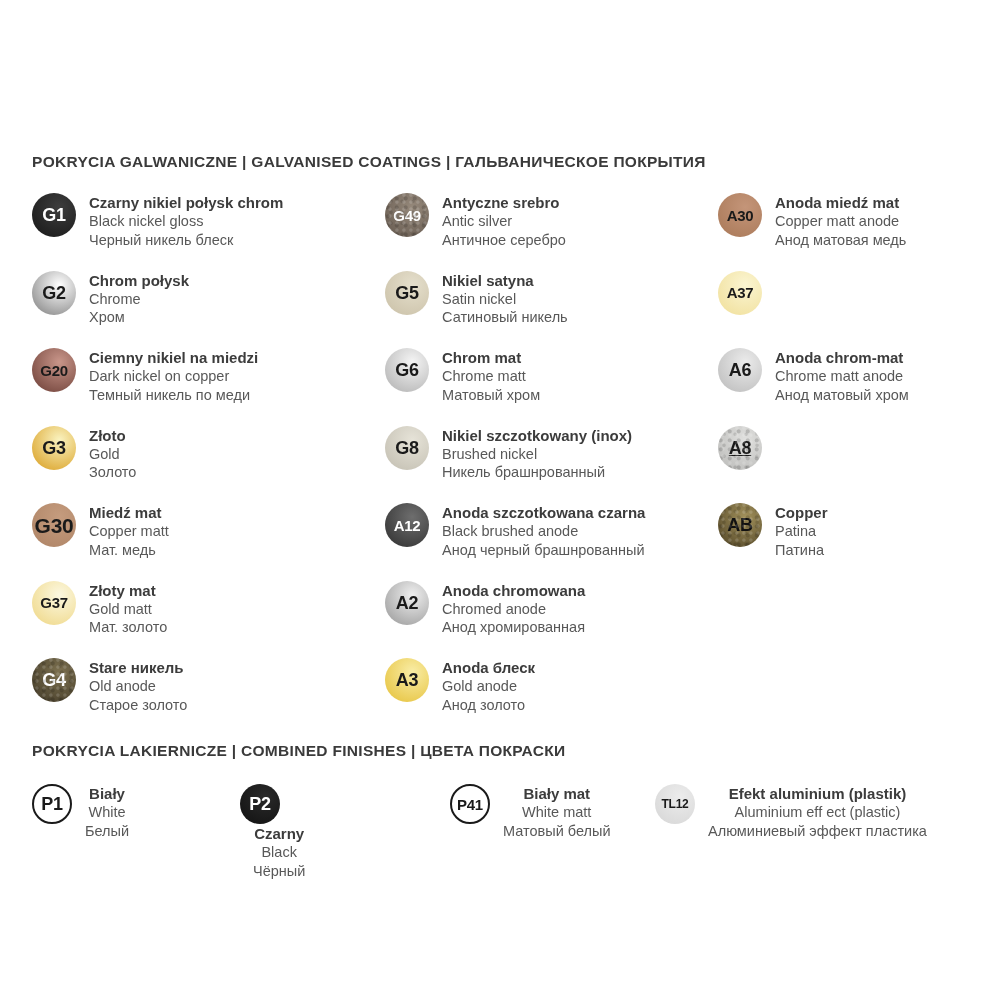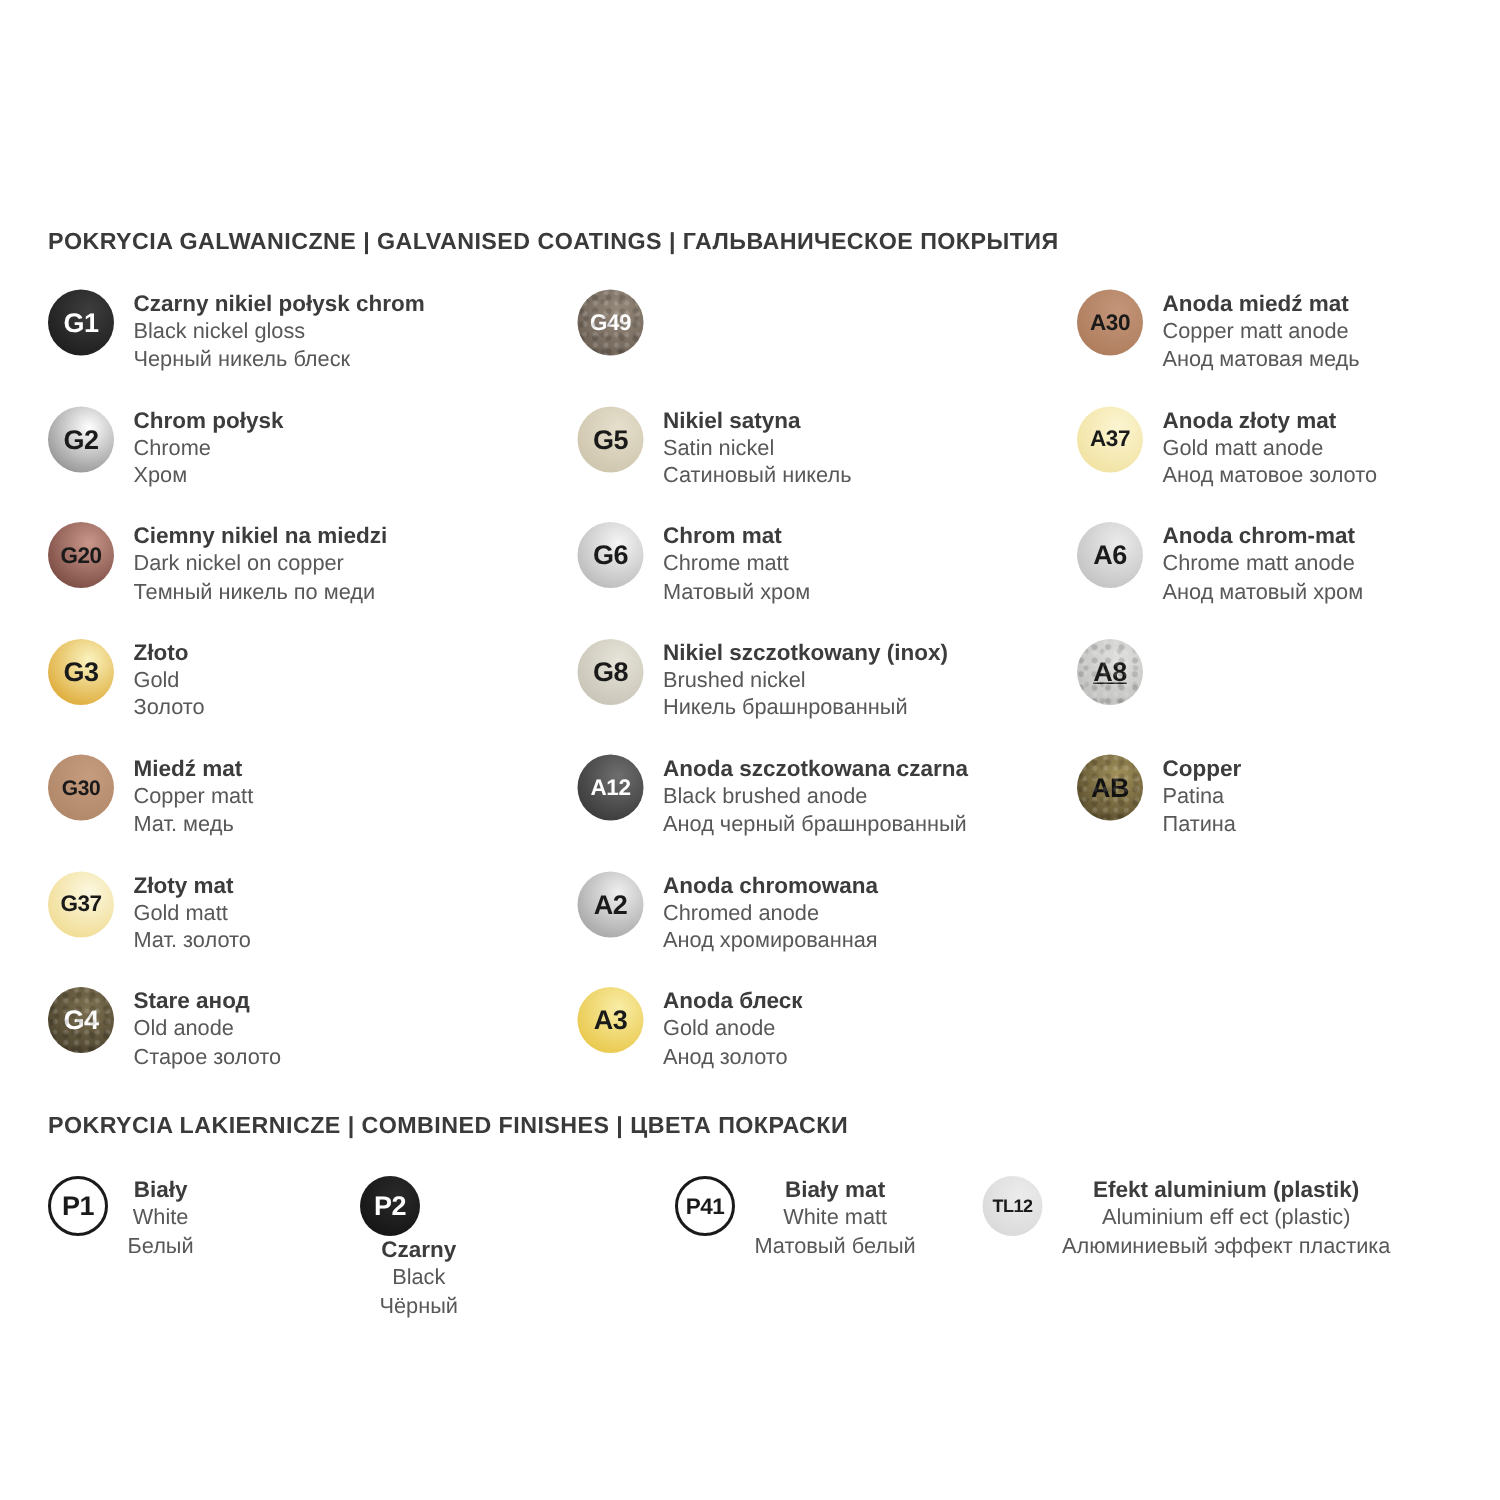--- a/index.html
+++ b/index.html
@@ -88,21 +88,21 @@
           <span class="code" style="color: rgb(26, 26, 26); font-size: 18px;">G3</span>
         </div>
         <div class="txt">
           <div class="t1">Złoto</div>
           <div class="t2">Gold</div>
           <div class="t2">Золото</div>
         </div>
       </div>
       <div class="item">
         <div class="swatch" style="height: 44px; width: 44px; background: radial-gradient(circle at 62% 32%, rgb(197, 156, 126) 0%, rgb(178, 136, 106) 78%);">
-          <span class="code" style="color: rgb(26, 26, 26); font-size: 14px;">G30</span>
+          <span class="code" style="color: rgb(26, 26, 26); font-size: 21px;">G30</span>
         </div>
         <div class="txt">
           <div class="t1">Miedź mat</div>
           <div class="t2">Copper matt</div>
           <div class="t2">Мат. медь</div>
         </div>
       </div>
       <div class="item">
         <div class="swatch" style="height: 44px; width: 44px; background: radial-gradient(circle at 62% 32%, rgb(252, 248, 224) 0%, rgb(241, 221, 150) 78%);">
           <span class="code" style="color: rgb(26, 26, 26); font-size: 15px;">G37</span>
@@ -111,30 +111,35 @@
           <div class="t1">Złoty mat</div>
           <div class="t2">Gold matt</div>
           <div class="t2">Мат. золото</div>
         </div>
       </div>
       <div class="item">
         <div class="swatch tex" style="height: 44px; width: 44px; background: radial-gradient(circle at 62% 32%, rgb(125, 113, 80) 0%, rgb(78, 69, 48) 78%);">
           <span class="code" style="color: rgb(255, 255, 255); font-size: 18px;">G4</span>
         </div>
         <div class="txt">
-          <div class="t1">Stare анод</div>
+          <div class="t1">Stare никель</div>
           <div class="t2">Old anode</div>
           <div class="t2">Старое золото</div>
         </div>
       </div>
     </div>
   <div class="col" id="col-1">
       <div class="item">
         <div class="swatch tex" style="height: 44px; width: 44px; background: radial-gradient(circle at 62% 32%, rgb(150, 137, 123) 0%, rgb(110, 98, 87) 78%);">
           <span class="code" style="color: rgb(255, 255, 255); font-size: 15px;">G49</span>
+        </div>
+        <div class="txt">
+          <div class="t1">Antyczne srebro</div>
+          <div class="t2">Antic silver</div>
+          <div class="t2">Античное серебро</div>
         </div>
       </div>
       <div class="item">
         <div class="swatch" style="height: 44px; width: 44px; background: radial-gradient(circle at 62% 32%, rgb(229, 223, 204) 0%, rgb(207, 198, 174) 78%);">
           <span class="code" style="color: rgb(26, 26, 26); font-size: 18px;">G5</span>
         </div>
         <div class="txt">
           <div class="t1">Nikiel satyna</div>
           <div class="t2">Satin nickel</div>
           <div class="t2">Сатиновый никель</div>
@@ -198,25 +203,20 @@
         </div>
         <div class="txt">
           <div class="t1">Anoda miedź mat</div>
           <div class="t2">Copper matt anode</div>
           <div class="t2">Анод матовая медь</div>
         </div>
       </div>
       <div class="item">
         <div class="swatch" style="height: 44px; width: 44px; background: radial-gradient(circle at 62% 32%, rgb(251, 245, 210) 0%, rgb(242, 227, 164) 78%);">
           <span class="code" style="color: rgb(26, 26, 26); font-size: 15px;">A37</span>
-        </div>
-        <div class="txt">
-          <div class="t1">Anoda złoty mat</div>
-          <div class="t2">Gold matt anode</div>
-          <div class="t2">Анод матовое золото</div>
         </div>
       </div>
       <div class="item">
         <div class="swatch" style="height: 44px; width: 44px; background: radial-gradient(circle at 62% 32%, rgb(235, 235, 235) 0%, rgb(196, 196, 196) 78%);">
           <span class="code" style="color: rgb(26, 26, 26); font-size: 18px;">A6</span>
         </div>
         <div class="txt">
           <div class="t1">Anoda chrom-mat</div>
           <div class="t2">Chrome matt anode</div>
           <div class="t2">Анод матовый хром</div>

